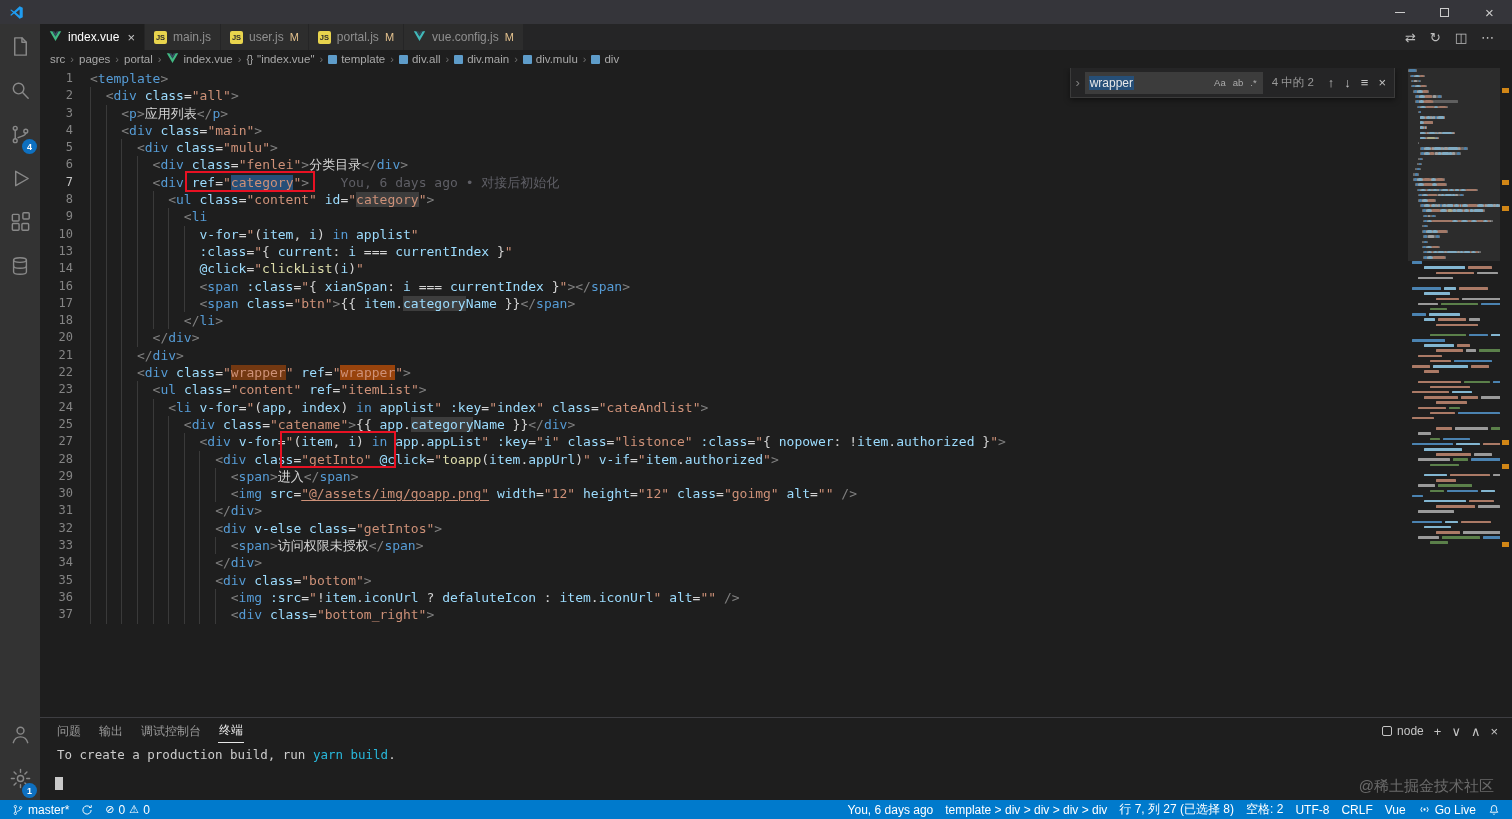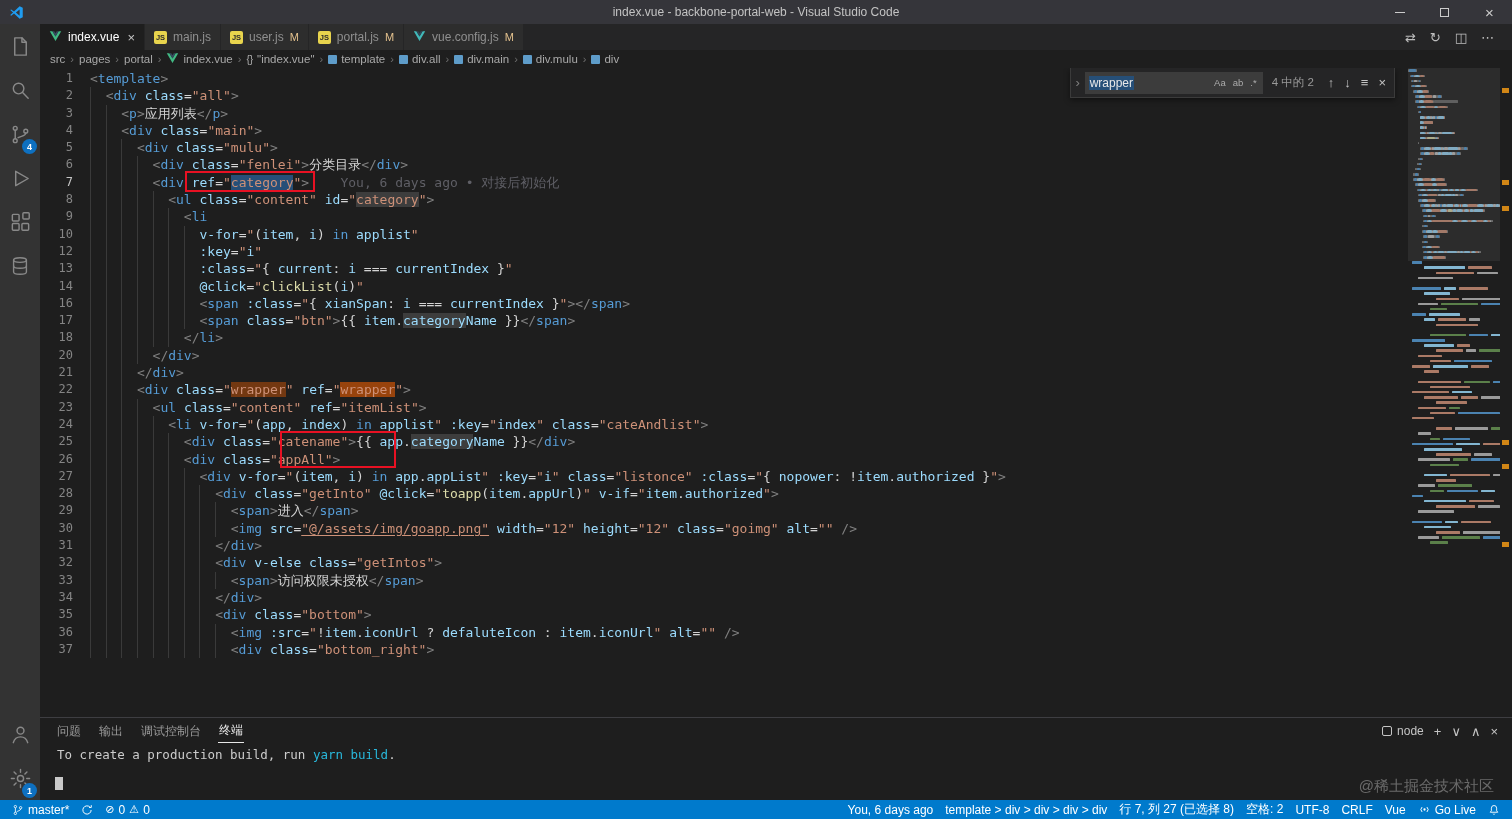--- a/index.html
+++ b/index.html
@@ -117,21 +117,20 @@
 <body>
 
 <div class="window">
 
   <div class="titlebar">
     <span class="vslogo">
       <svg width="15" height="15" viewBox="0 0 24 24">
           <path fill="#1f9cf0" d="M17 2 8 10.5 3.5 7 2 8l4.5 4L2 16l1.5 1L8 13.5 17 22l5-2.5v-15L17 2zm0 5v10l-6-5 6-5z"></path>
         </svg>
     </span>
-    <div class="win-title">index.vue - backbone-portal-web - Visual Studio Code</div>
     <div class="win-controls">
       <div class="win-btn">
           <span class="min"></span>
         </div>
       <div class="win-btn">
           <span class="max"></span>
         </div>
       <div class="win-btn close">×</div>
     </div>
   </div>
@@ -333,24 +332,20 @@
             </div>
             <div class="line">
               <span class="ln">9</span>
               <span class="lc"><span class="ig"></span><span class="ig"></span><span class="ig"></span><span class="ig"></span><span class="ig"></span><span class="ig"></span><span class="tk-br">&lt;</span><span class="tk-tag">li</span></span>
             </div>
             <div class="line">
               <span class="ln">10</span>
               <span class="lc"><span class="ig"></span><span class="ig"></span><span class="ig"></span><span class="ig"></span><span class="ig"></span><span class="ig"></span><span class="ig"></span><span class="tk-at">v-for</span><span class="tk-w">=</span><span class="tk-st">"</span><span class="tk-w">(</span><span class="tk-at">item</span><span class="tk-w">, </span><span class="tk-at">i</span><span class="tk-w">) </span><span class="tk-kw">in</span><span class="tk-w"> </span><span class="tk-at">applist</span><span class="tk-st">"</span></span>
             </div>
             <div class="line">
-              <span class="ln">12</span>
-              <span class="lc"><span class="ig"></span><span class="ig"></span><span class="ig"></span><span class="ig"></span><span class="ig"></span><span class="ig"></span><span class="ig"></span><span class="tk-at">:key</span><span class="tk-w">=</span><span class="tk-st">"</span><span class="tk-at">i</span><span class="tk-st">"</span></span>
-            </div>
-            <div class="line">
               <span class="ln">13</span>
               <span class="lc"><span class="ig"></span><span class="ig"></span><span class="ig"></span><span class="ig"></span><span class="ig"></span><span class="ig"></span><span class="ig"></span><span class="tk-at">:class</span><span class="tk-w">=</span><span class="tk-st">"</span><span class="tk-w">{ </span><span class="tk-at">current</span><span class="tk-w">: </span><span class="tk-at">i</span><span class="tk-w"> === </span><span class="tk-at">currentIndex</span><span class="tk-w"> }</span><span class="tk-st">"</span></span>
             </div>
             <div class="line">
               <span class="ln">14</span>
               <span class="lc"><span class="ig"></span><span class="ig"></span><span class="ig"></span><span class="ig"></span><span class="ig"></span><span class="ig"></span><span class="ig"></span><span class="tk-at">@click</span><span class="tk-w">=</span><span class="tk-st">"</span><span class="tk-fn">clickList</span><span class="tk-w">(</span><span class="tk-at">i</span><span class="tk-w">)</span><span class="tk-st">"</span></span>
             </div>
             <div class="line">
               <span class="ln">16</span>
               <span class="lc"><span class="ig"></span><span class="ig"></span><span class="ig"></span><span class="ig"></span><span class="ig"></span><span class="ig"></span><span class="ig"></span><span class="tk-br">&lt;</span><span class="tk-tag">span</span><span class="tk-w"> </span><span class="tk-at">:class</span><span class="tk-w">=</span><span class="tk-st">"</span><span class="tk-w">{ </span><span class="tk-at">xianSpan</span><span class="tk-w">: </span><span class="tk-at">i</span><span class="tk-w"> === </span><span class="tk-at">currentIndex</span><span class="tk-w"> }</span><span class="tk-st">"</span><span class="tk-br">&gt;&lt;/</span><span class="tk-tag">span</span><span class="tk-br">&gt;</span></span>
@@ -379,24 +374,20 @@
               <span class="ln">23</span>
               <span class="lc"><span class="ig"></span><span class="ig"></span><span class="ig"></span><span class="ig"></span><span class="tk-br">&lt;</span><span class="tk-tag">ul</span><span class="tk-w"> </span><span class="tk-at">class</span><span class="tk-w">=</span><span class="tk-st">"content"</span><span class="tk-w"> </span><span class="tk-at">ref</span><span class="tk-w">=</span><span class="tk-st">"itemList"</span><span class="tk-br">&gt;</span></span>
             </div>
             <div class="line">
               <span class="ln">24</span>
               <span class="lc"><span class="ig"></span><span class="ig"></span><span class="ig"></span><span class="ig"></span><span class="ig"></span><span class="tk-br">&lt;</span><span class="tk-tag">li</span><span class="tk-w"> </span><span class="tk-at">v-for</span><span class="tk-w">=</span><span class="tk-st">"</span><span class="tk-w">(</span><span class="tk-at">app</span><span class="tk-w">, </span><span class="tk-at">index</span><span class="tk-w">) </span><span class="tk-kw">in</span><span class="tk-w"> </span><span class="tk-at">applist</span><span class="tk-st">"</span><span class="tk-w"> </span><span class="tk-at">:key</span><span class="tk-w">=</span><span class="tk-st">"</span><span class="tk-at">index</span><span class="tk-st">"</span><span class="tk-w"> </span><span class="tk-at">class</span><span class="tk-w">=</span><span class="tk-st">"cateAndlist"</span><span class="tk-br">&gt;</span></span>
             </div>
             <div class="line">
               <span class="ln">25</span>
               <span class="lc"><span class="ig"></span><span class="ig"></span><span class="ig"></span><span class="ig"></span><span class="ig"></span><span class="ig"></span><span class="tk-br">&lt;</span><span class="tk-tag">div</span><span class="tk-w"> </span><span class="tk-at">class</span><span class="tk-w">=</span><span class="tk-st">"catename"</span><span class="tk-br">&gt;</span><span class="tk-w">{{ </span><span class="tk-at">app</span><span class="tk-w">.</span><span class="tk-at h-wh">category</span><span class="tk-at">Name</span><span class="tk-w"> }}</span><span class="tk-br">&lt;/</span><span class="tk-tag">div</span><span class="tk-br">&gt;</span></span>
-            </div>
-            <div class="line">
-              <span class="ln">26</span>
-              <span class="lc"><span class="ig"></span><span class="ig"></span><span class="ig"></span><span class="ig"></span><span class="ig"></span><span class="ig"></span><span class="tk-br">&lt;</span><span class="tk-tag">div</span><span class="tk-w"> </span><span class="tk-at">class</span><span class="tk-w">=</span><span class="tk-st">"appAll"</span><span class="tk-br">&gt;</span></span>
             </div>
             <div class="line">
               <span class="ln">27</span>
               <span class="lc"><span class="ig"></span><span class="ig"></span><span class="ig"></span><span class="ig"></span><span class="ig"></span><span class="ig"></span><span class="ig"></span><span class="tk-br">&lt;</span><span class="tk-tag">div</span><span class="tk-w"> </span><span class="tk-at">v-for</span><span class="tk-w">=</span><span class="tk-st">"</span><span class="tk-w">(</span><span class="tk-at">item</span><span class="tk-w">, </span><span class="tk-at">i</span><span class="tk-w">) </span><span class="tk-kw">in</span><span class="tk-w"> </span><span class="tk-at">app</span><span class="tk-w">.</span><span class="tk-at">appList</span><span class="tk-st">"</span><span class="tk-w"> </span><span class="tk-at">:key</span><span class="tk-w">=</span><span class="tk-st">"</span><span class="tk-at">i</span><span class="tk-st">"</span><span class="tk-w"> </span><span class="tk-at">class</span><span class="tk-w">=</span><span class="tk-st">"listonce"</span><span class="tk-w"> </span><span class="tk-at">:class</span><span class="tk-w">=</span><span class="tk-st">"</span><span class="tk-w">{ </span><span class="tk-at">nopower</span><span class="tk-w">: !</span><span class="tk-at">item</span><span class="tk-w">.</span><span class="tk-at">authorized</span><span class="tk-w"> }</span><span class="tk-st">"</span><span class="tk-br">&gt;</span></span>
             </div>
             <div class="line">
               <span class="ln">28</span>
               <span class="lc"><span class="ig"></span><span class="ig"></span><span class="ig"></span><span class="ig"></span><span class="ig"></span><span class="ig"></span><span class="ig"></span><span class="ig"></span><span class="tk-br">&lt;</span><span class="tk-tag">div</span><span class="tk-w"> </span><span class="tk-at">class</span><span class="tk-w">=</span><span class="tk-st">"getInto"</span><span class="tk-w"> </span><span class="tk-at">@click</span><span class="tk-w">=</span><span class="tk-st">"</span><span class="tk-fn">toapp</span><span class="tk-w">(</span><span class="tk-at">item</span><span class="tk-w">.</span><span class="tk-at">appUrl</span><span class="tk-w">)</span><span class="tk-st">"</span><span class="tk-w"> </span><span class="tk-at">v-if</span><span class="tk-w">=</span><span class="tk-st">"</span><span class="tk-at">item</span><span class="tk-w">.</span><span class="tk-at">authorized</span><span class="tk-st">"</span><span class="tk-br">&gt;</span></span>
             </div>
             <div class="line">

